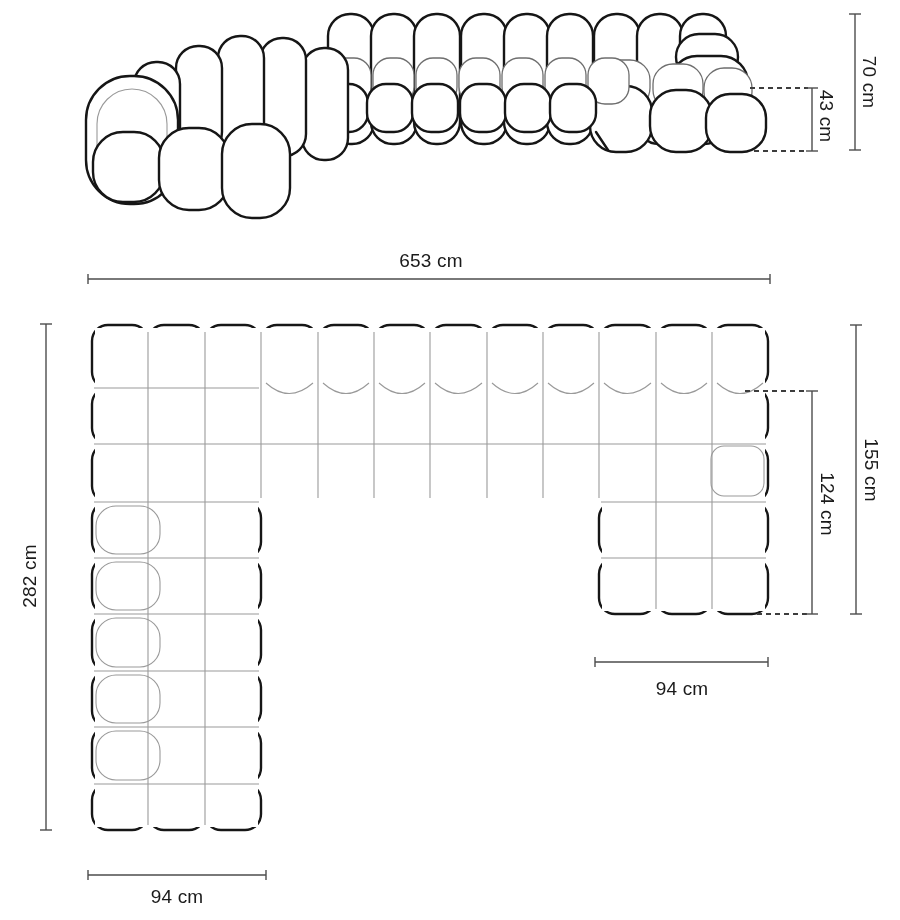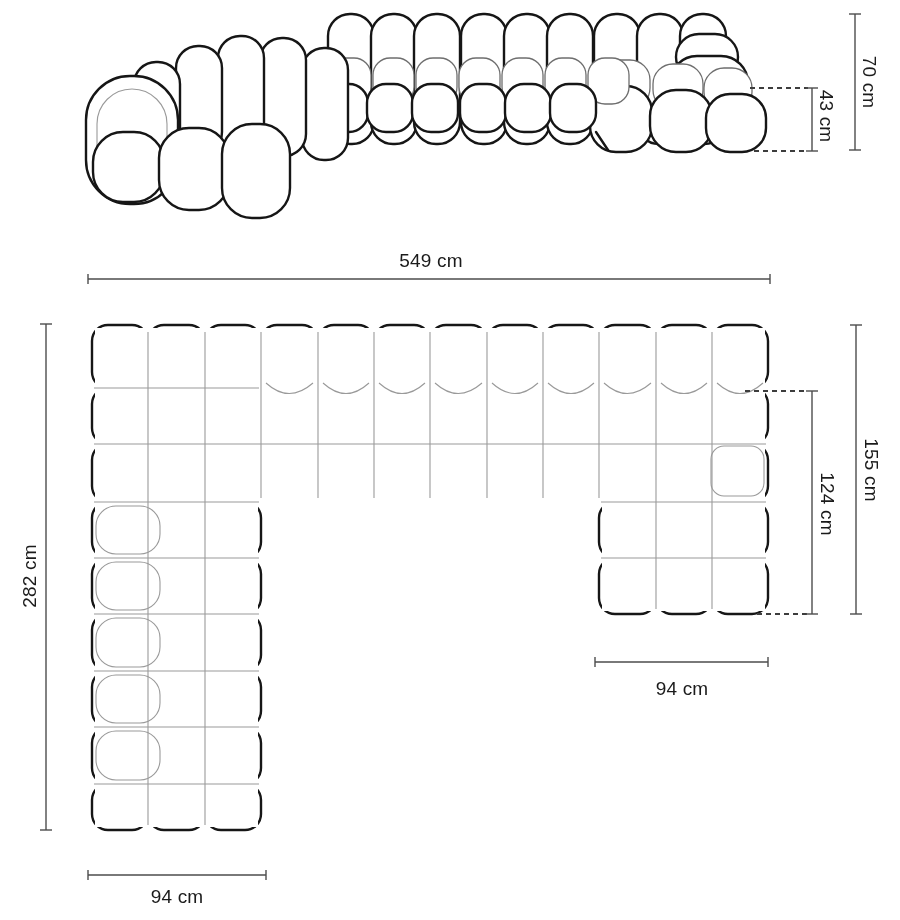--- a/index.html
+++ b/index.html
@@ -214,20 +214,20 @@
       <line class="dimline" x1="595" y1="657" x2="595" y2="667"></line>
       <line class="dimline" x1="768" y1="657" x2="768" y2="667"></line>
       <line class="dimline" x1="88" y1="875" x2="266" y2="875"></line>
       <line class="dimline" x1="88" y1="870" x2="88" y2="880"></line>
       <line class="dimline" x1="266" y1="870" x2="266" y2="880"></line>
     </g>
   </svg>
 
   <div class="dim-label rot90" style="left:869px;top:82px;">70 cm</div>
   <div class="dim-label rot90" style="left:826px;top:116px;">43 cm</div>
-  <div class="dim-label" style="left:431px;top:261px;">549 cm</div>
+  <div class="dim-label" style="left:431px;top:261px;">653 cm</div>
   <div class="dim-label rotm90" style="left:30px;top:576px;">282 cm</div>
   <div class="dim-label rot90" style="left:871px;top:470px;">155 cm</div>
   <div class="dim-label rot90" style="left:827px;top:504px;">124 cm</div>
   <div class="dim-label" style="left:682px;top:689px;">94 cm</div>
   <div class="dim-label" style="left:177px;top:897px;">94 cm</div>
 
 </div>
 
 </body></html>

